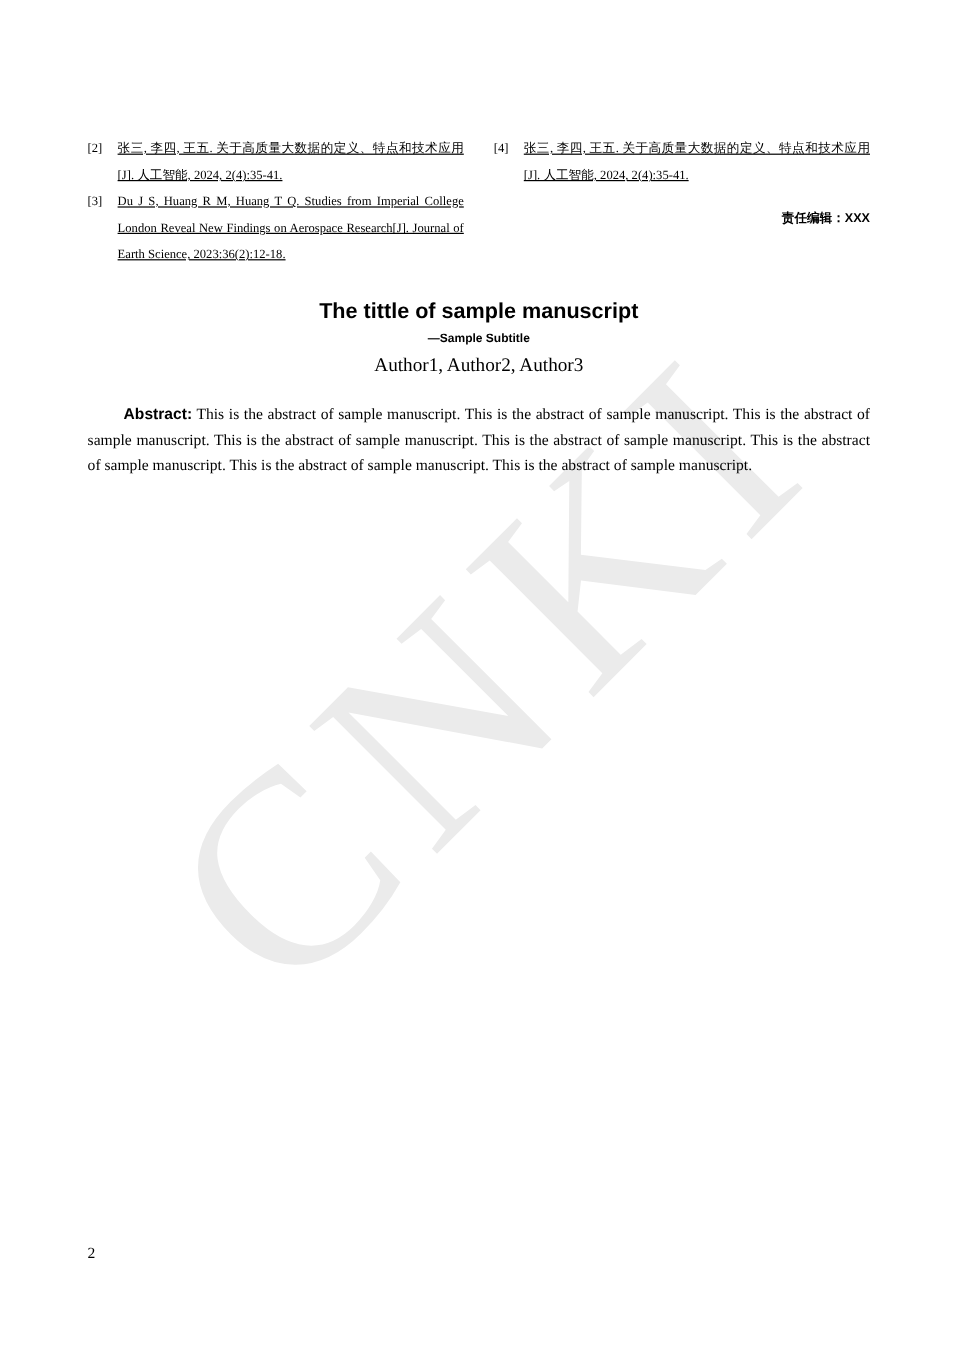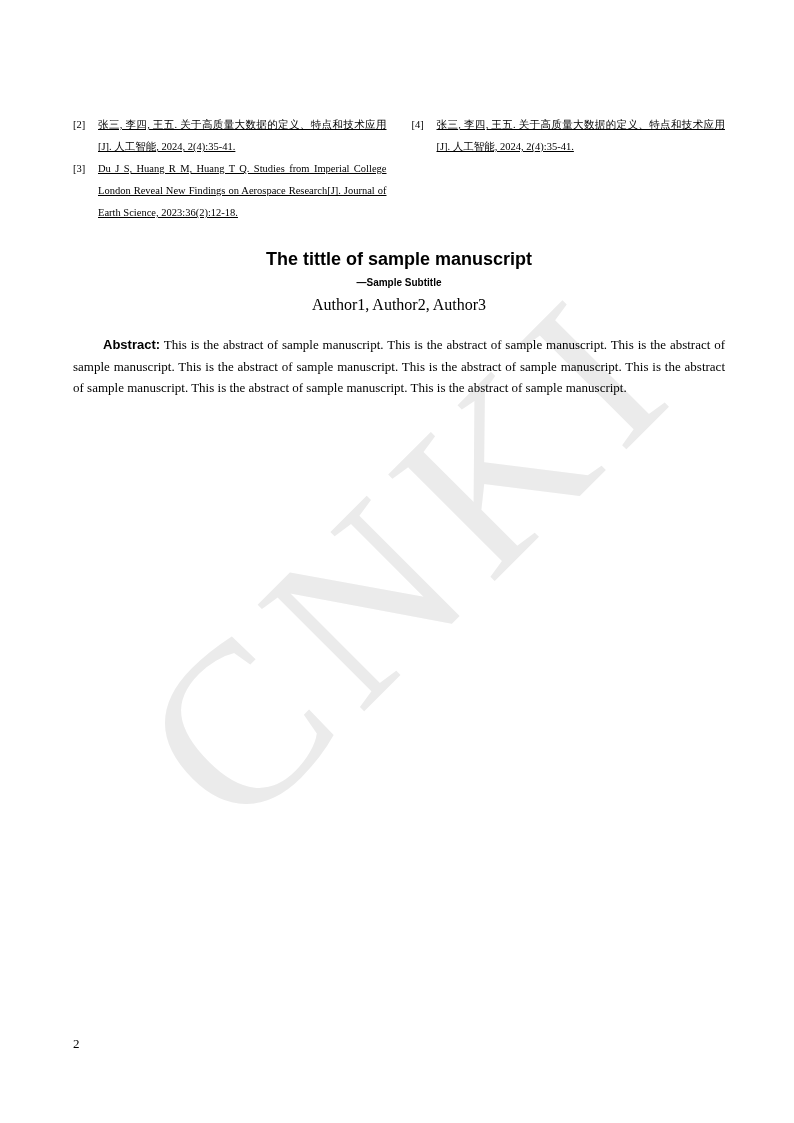--- a/index.html
+++ b/index.html
@@ -135,20 +135,21 @@
           <span class="ref-label">[3]</span>
           <span class="ref-text">Du J S, Huang R M, Huang T Q. Studies from Imperial College London Reveal New Findings on Aerospace Research[J]. Journal of Earth Science, 2023:36(2):12-18.</span>
         </div>
       </div>
 
       <div class="ref-col">
         <div class="ref-item">
           <span class="ref-label">[4]</span>
           <span class="ref-text">张三, 李四, 王五. 关于高质量大数据的定义、特点和技术应用[J]. 人工智能, 2024, 2(4):35-41.</span>
         </div>
+        <div class="editor-note">责任编辑：XXX</div>
       </div>
 
     </div>
 
     <div class="title-block">
       <h1 class="article-title">The tittle of sample manuscript</h1>
       <h2 class="article-subtitle">—Sample Subtitle</h2>
       <div class="article-authors">Author1, Author2, Author3</div>
     </div>
 

